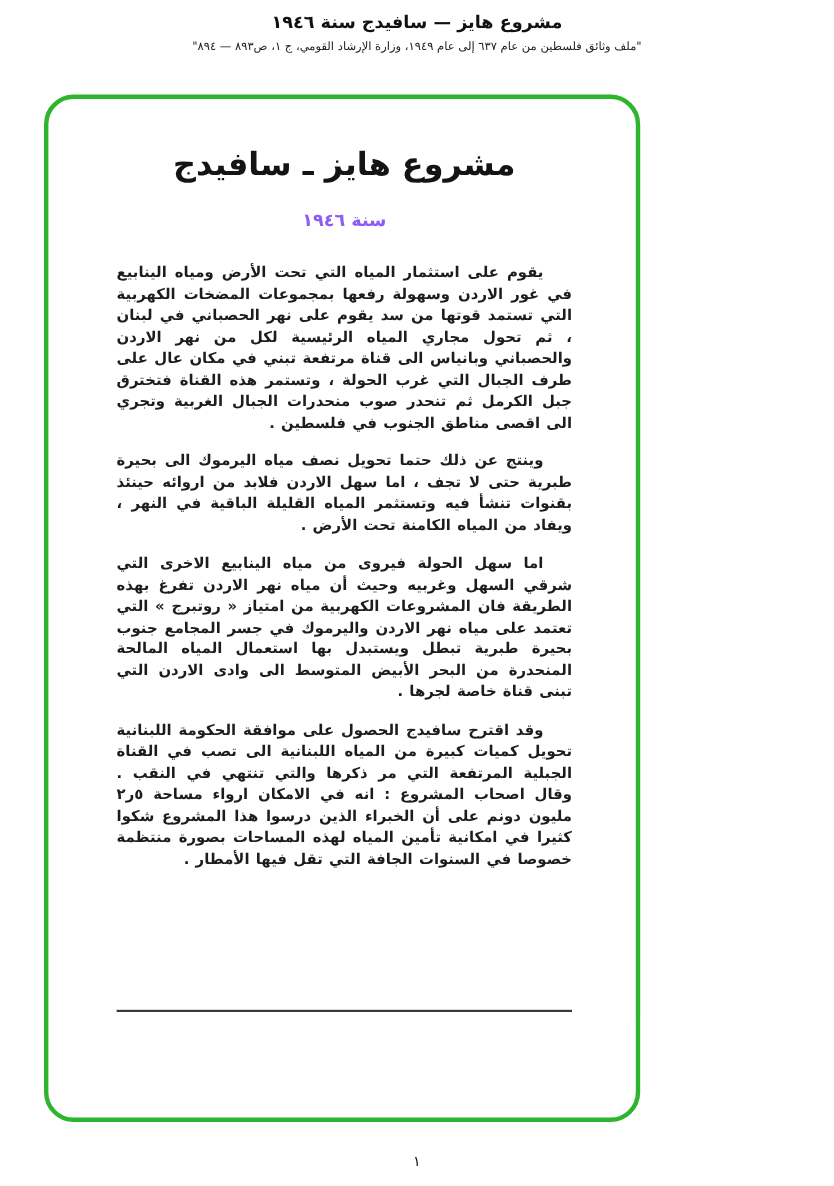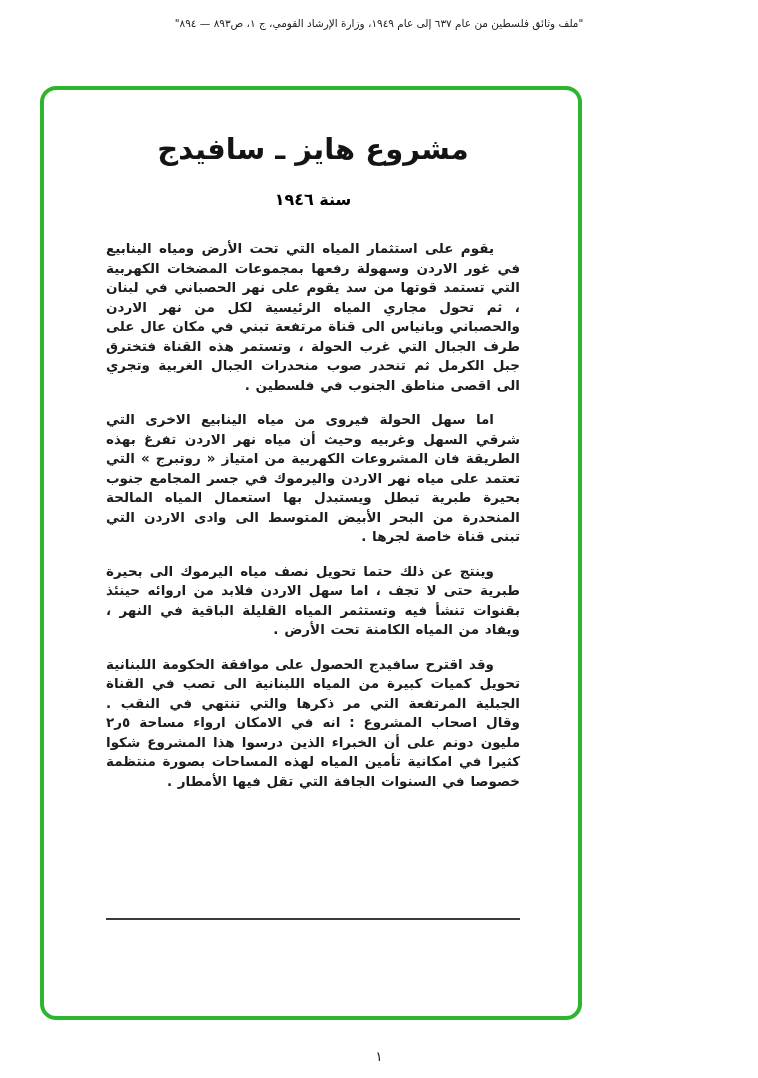--- a/index.html
+++ b/index.html
@@ -25,40 +25,40 @@
     margin-top: 7px;
     color: #222;
   }
   .frame {
     position: absolute;
     left: 40px;
     top: 86px;
     width: 542px;
     height: 934px;
     border: 4px solid #2eb52e;
-    border-radius: 16px;
+    border-radius: 27px;
     box-sizing: border-box;
     padding: 30px 58px 0 62px;
     display: flex;
     flex-direction: column;
     background: #fff;
   }
   .doc-title {
     text-align: center;
     font-size: 29px;
     font-weight: bold;
     margin: 12px 0 0;
     color: #141414;
   }
   .doc-subtitle {
     text-align: center;
     font-size: 16px;
     font-weight: bold;
     margin: 24px 0 0;
-    color: #000000;
+    color: #8b5cf6;
   }
   .doc-body { margin-top: 30px; font-weight: bold; }
   .doc-body p {
     font-size: 13.5px;
     line-height: 19.5px;
     text-align: justify;
     text-align-last: right;
     margin: 0 0 15px;
     text-indent: 26px;
     word-spacing: 1px;
@@ -83,31 +83,32 @@
     width: 758px;
     text-align: center;
     font-size: 13px;
     color: #111;
   }
 </style>
 </head>
 <body>
 
 <header class="page-header">
+  <div class="header-title">مشروع هايز — سافيدج سنة ١٩٤٦</div>
   <div class="header-source">"ملف وثائق فلسطين من عام ٦٣٧ إلى عام ١٩٤٩، وزارة الإرشاد القومي، ج ١، ص٨٩٣ — ٨٩٤"</div>
 </header>
 
 <main class="frame">
   <h1 class="doc-title">مشروع هايز ـ سافيدج</h1>
   <h2 class="doc-subtitle">سنة ١٩٤٦</h2>
 
   <section class="doc-body">
     <p>يقوم على استثمار المياه التي تحت الأرض ومياه الينابيع في غور الاردن وسهولة رفعها بمجموعات المضخات الكهربية التي تستمد قوتها من سد يقوم على نهر الحصباني في لبنان ، ثم تحول مجاري المياه الرئيسية لكل من نهر الاردن والحصباني وبانياس الى قناة مرتفعة تبني في مكان عال على طرف الجبال التي غرب الحولة ، وتستمر هذه القناة فتخترق جبل الكرمل ثم تنحدر صوب منحدرات الجبال الغربية وتجري الى اقصى مناطق الجنوب في فلسطين .</p>
+    <p>وينتج عن ذلك حتما تحويل نصف مياه اليرموك الى بحيرة طبرية حتى لا تجف ، اما سهل الاردن فلابد من اروائه حينئذ بقنوات تنشأ فيه وتستثمر المياه القليلة الباقية في النهر ، ويفاد من المياه الكامنة تحت الأرض .</p>
     <p>اما سهل الحولة فيروى من مياه الينابيع الاخرى التي شرقي السهل وغربيه وحيث أن مياه نهر الاردن تفرغ بهذه الطريقة فان المشروعات الكهربية من امتياز « روتبرج » التي تعتمد على مياه نهر الاردن واليرموك في جسر المجامع جنوب بحيرة طبرية تبطل ويستبدل بها استعمال المياه المالحة المنحدرة من البحر الأبيض المتوسط الى وادى الاردن التي تبنى قناة خاصة لجرها .</p>
-    <p>وينتج عن ذلك حتما تحويل نصف مياه اليرموك الى بحيرة طبرية حتى لا تجف ، اما سهل الاردن فلابد من اروائه حينئذ بقنوات تنشأ فيه وتستثمر المياه القليلة الباقية في النهر ، ويفاد من المياه الكامنة تحت الأرض .</p>
     <p>وقد اقترح سافيدج الحصول على موافقة الحكومة اللبنانية تحويل كميات كبيرة من المياه اللبنانية الى تصب في القناة الجبلية المرتفعة التي مر ذكرها والتي تنتهي في النقب . وقال اصحاب المشروع : انه في الامكان ارواء مساحة ٥ر٢ مليون دونم على أن الخبراء الذين درسوا هذا المشروع شكوا كثيرا في امكانية تأمين المياه لهذه المساحات بصورة منتظمة خصوصا في السنوات الجافة التي تقل فيها الأمطار .</p>
   </section>
 
   <footer class="footnote-area">
     <div class="footnote-divider"></div>
   </footer>
 </main>
 
 <div class="page-number">١</div>
 

